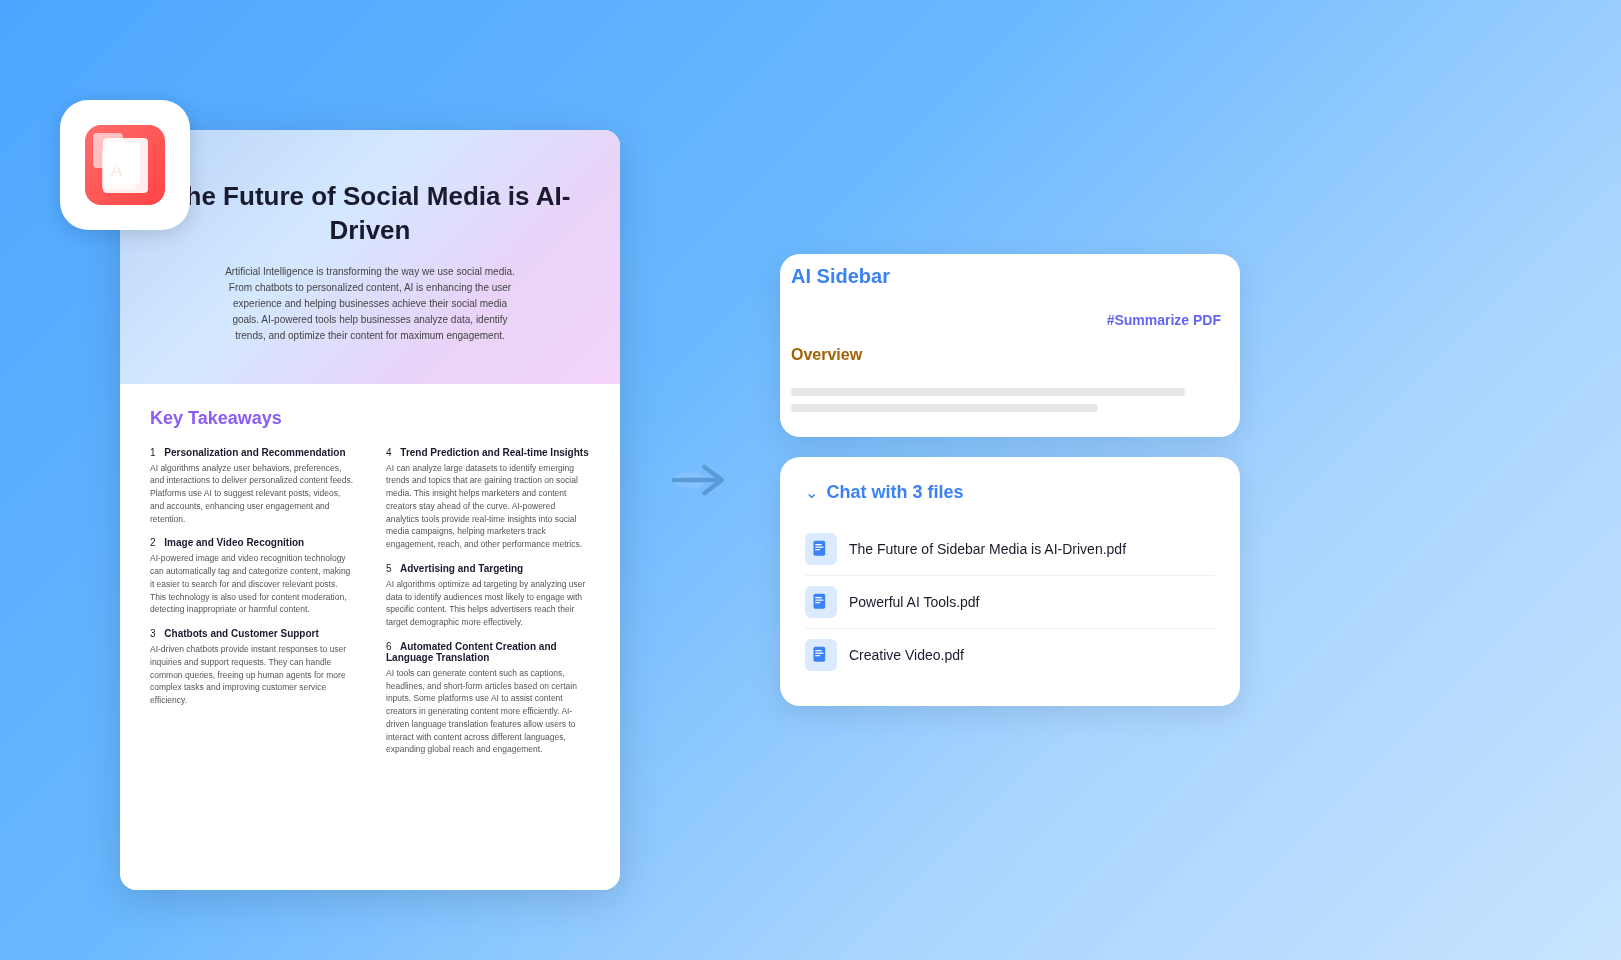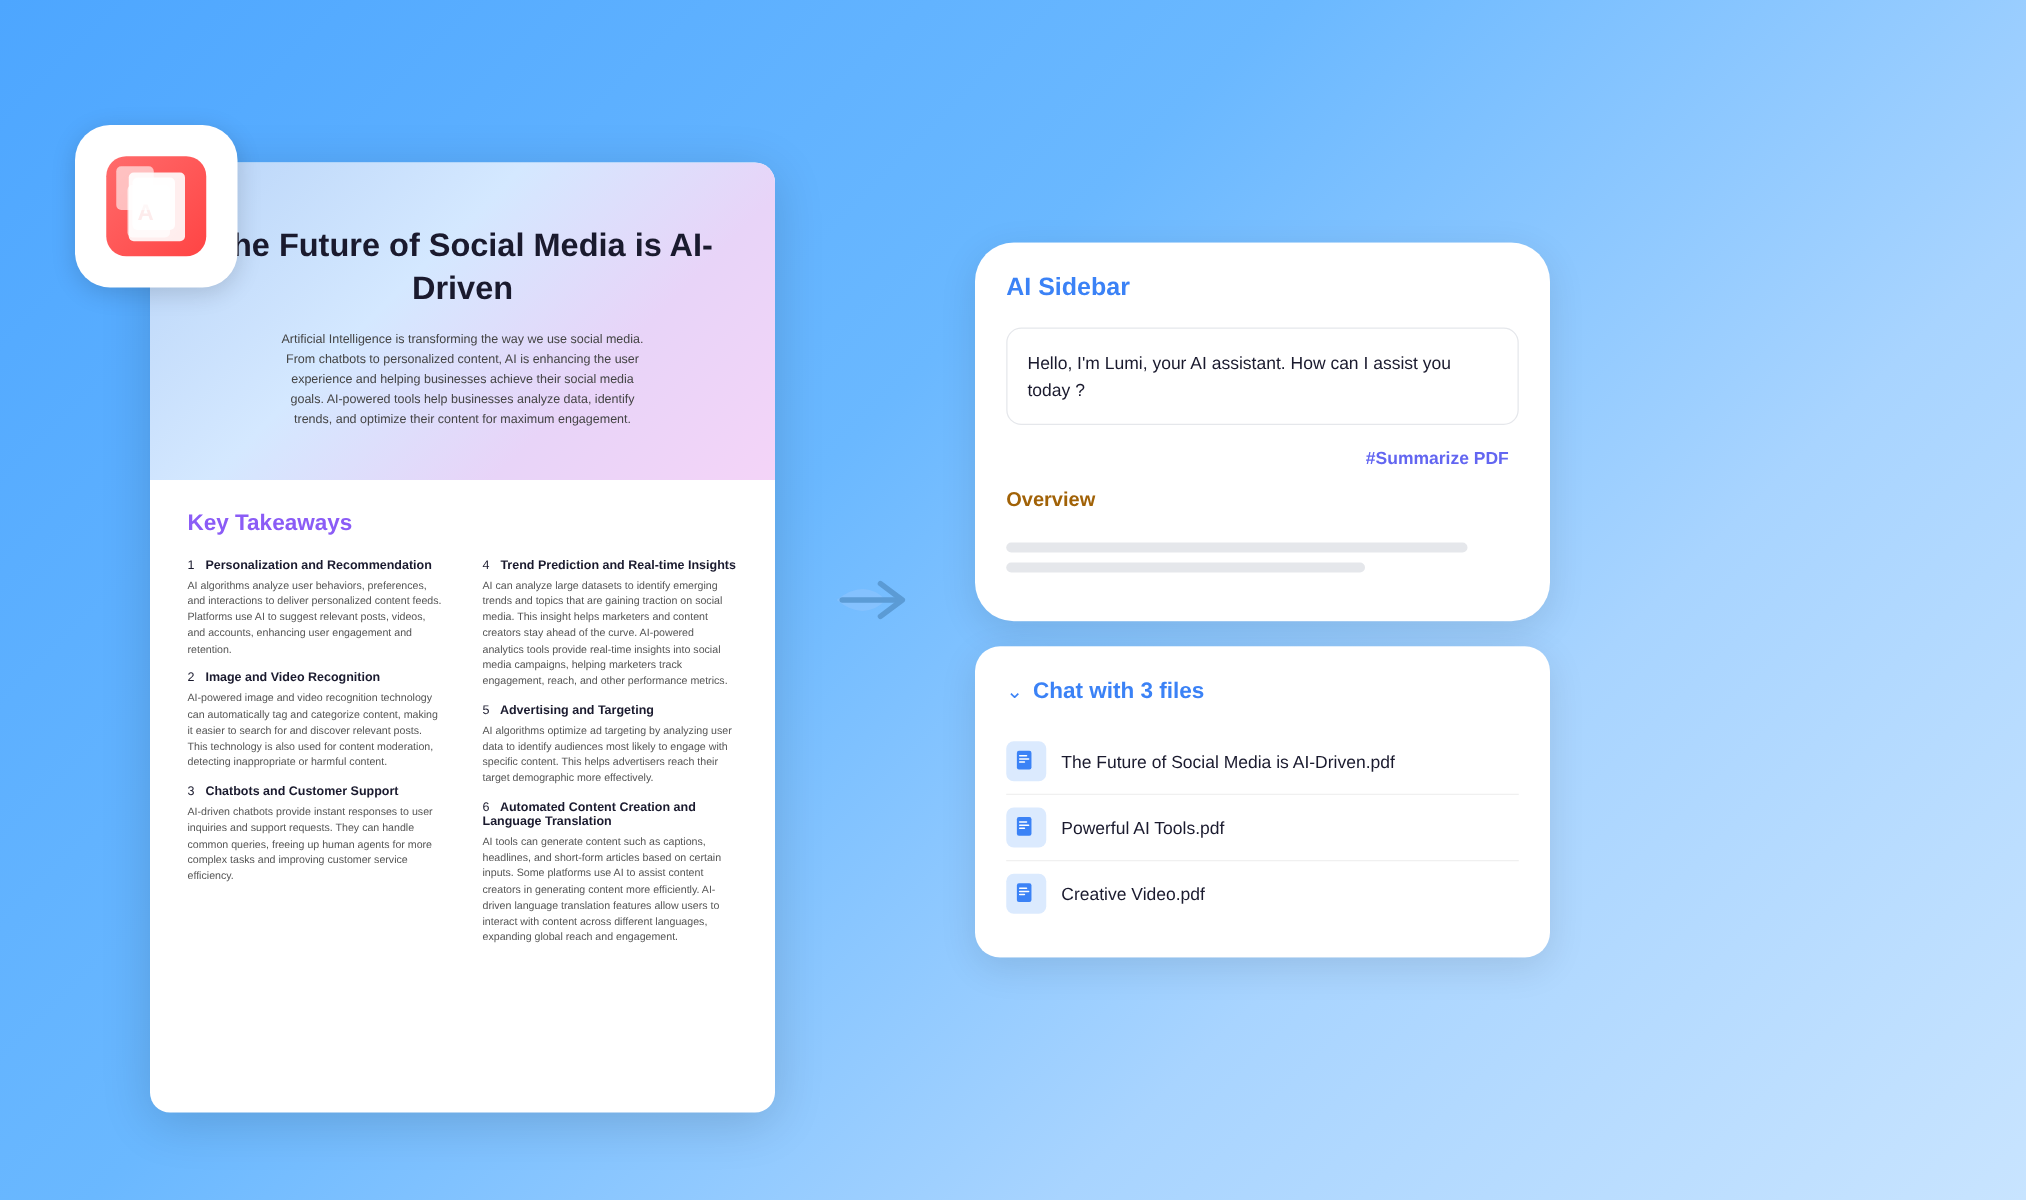--- a/index.html
+++ b/index.html
@@ -181,22 +181,22 @@
       flex-direction: column;
       gap: 20px;
       flex: 0 0 460px;
       height: 100%;
       justify-content: center;
     }
 
     
     .ai-sidebar-panel {
       background: white;
-      border-radius: 31px;
-      padding: 24px;
+      border-radius: 20px;
+      padding: 10px;
       box-shadow: 0 8px 30px rgba(0,0,0,0.1);
       border: 1px solid rgba(255,255,255,0.8);
     }
 
     .ai-sidebar-title {
       font-size: 20px;
       font-weight: 700;
       color: #3b82f6;
       margin-bottom: 20px;
     }
@@ -428,23 +428,20 @@
       <path d="M10 30 L60 30" stroke="#5b9bd5" stroke-width="5" stroke-linecap="round"></path>
       <path d="M45 15 L65 30 L45 45" stroke="#5b9bd5" stroke-width="5" stroke-linecap="round" stroke-linejoin="round" fill="none"></path>
     </svg>
   </div>
 
   <div class="right-section">
 
     <div class="ai-sidebar-panel">
       <div class="ai-sidebar-title">AI Sidebar</div>
 
-      <div class="ai-message-box">
-        <p class="ai-message-text">Hello, I'm Lumi, your AI assistant. How can I assist you today ?</p>
-      </div>
 
       <div class="summarize-btn">
         <button class="summarize-tag">#Summarize PDF</button>
       </div>
 
       <div class="overview-section">
         <div class="overview-title">Overview</div>
         <div class="overview-line medium"></div>
         <div class="overview-line short"></div>
       </div>
@@ -459,21 +456,21 @@
 
       <div class="file-item">
         <div class="file-icon blue">
           <svg viewBox="0 0 24 24" fill="none">
             <rect x="3" y="2" width="14" height="18" rx="2" fill="#3b82f6"></rect>
             <rect x="5" y="6" width="8" height="1.5" rx="0.75" fill="white"></rect>
             <rect x="5" y="9" width="10" height="1.5" rx="0.75" fill="white"></rect>
             <rect x="5" y="12" width="6" height="1.5" rx="0.75" fill="white"></rect>
           </svg>
         </div>
-        <span class="file-name">The Future of Social Media is AI-Driven.pdf</span>
+        <span class="file-name">The Future of Sidebar Media is AI-Driven.pdf</span>
       </div>
 
       <div class="file-divider"></div>
 
       <div class="file-item">
         <div class="file-icon blue">
           <svg viewBox="0 0 24 24" fill="none">
             <rect x="3" y="2" width="14" height="18" rx="2" fill="#3b82f6"></rect>
             <rect x="5" y="6" width="8" height="1.5" rx="0.75" fill="white"></rect>
             <rect x="5" y="9" width="10" height="1.5" rx="0.75" fill="white"></rect>

